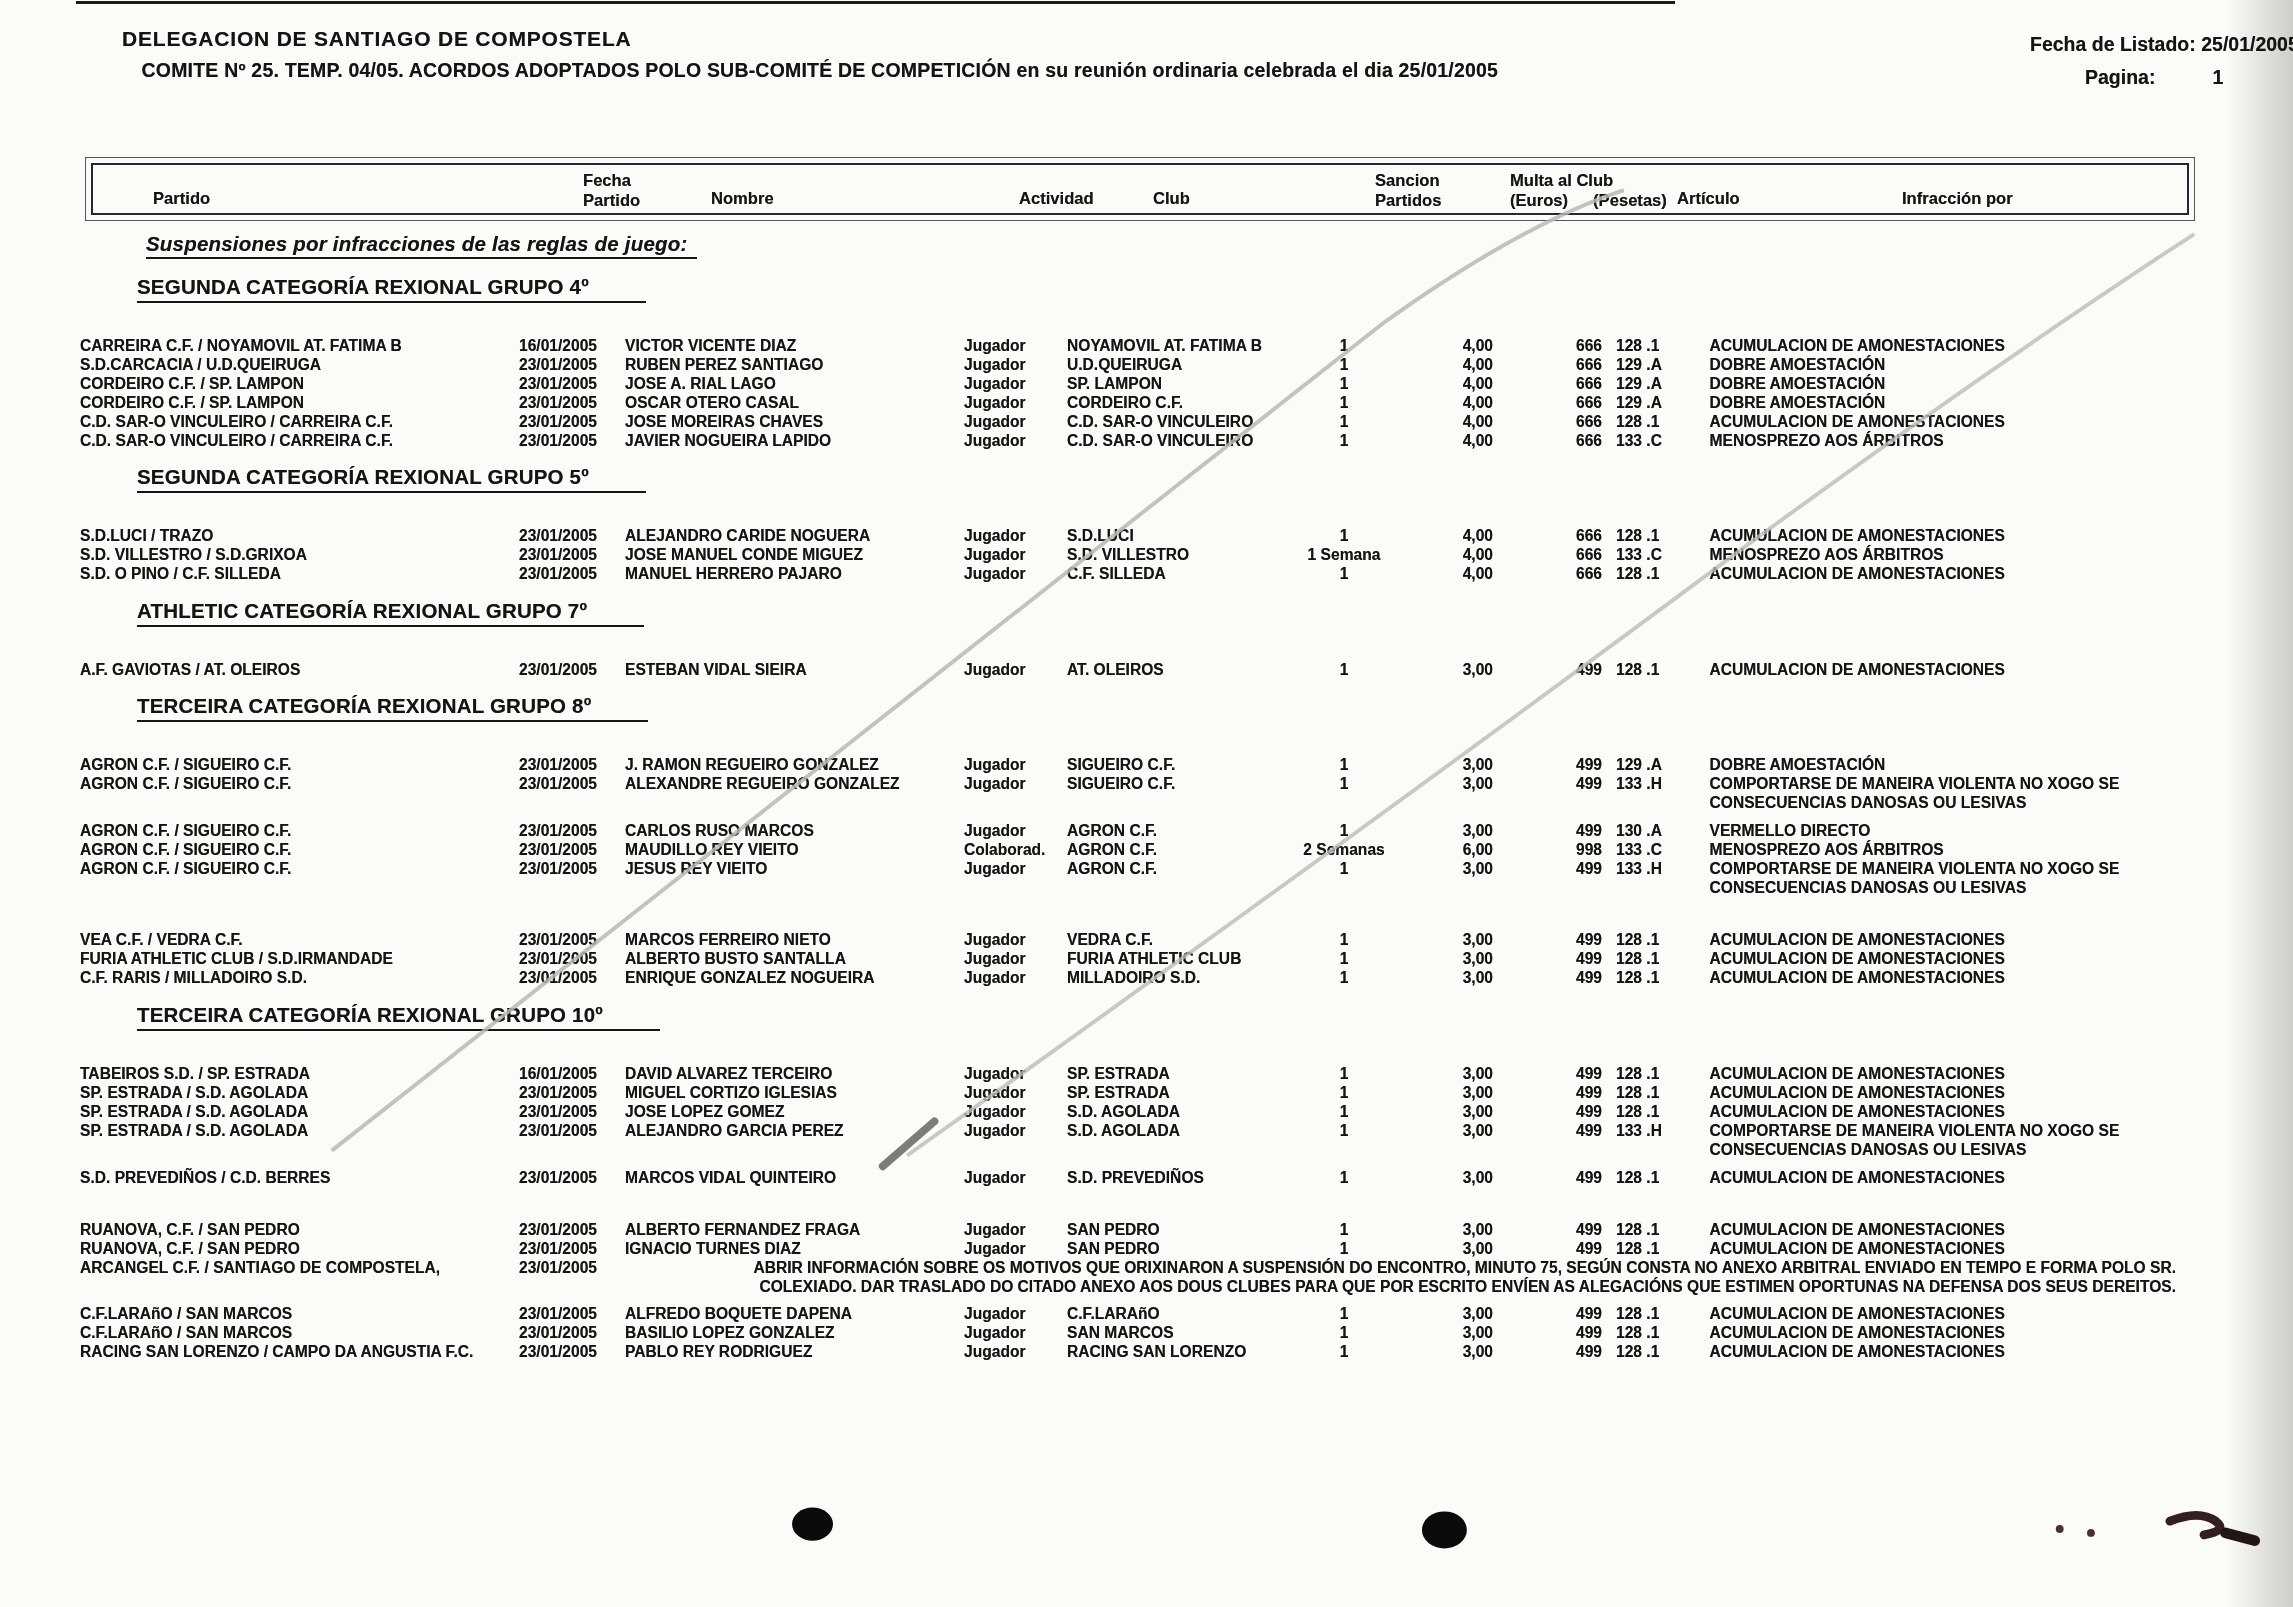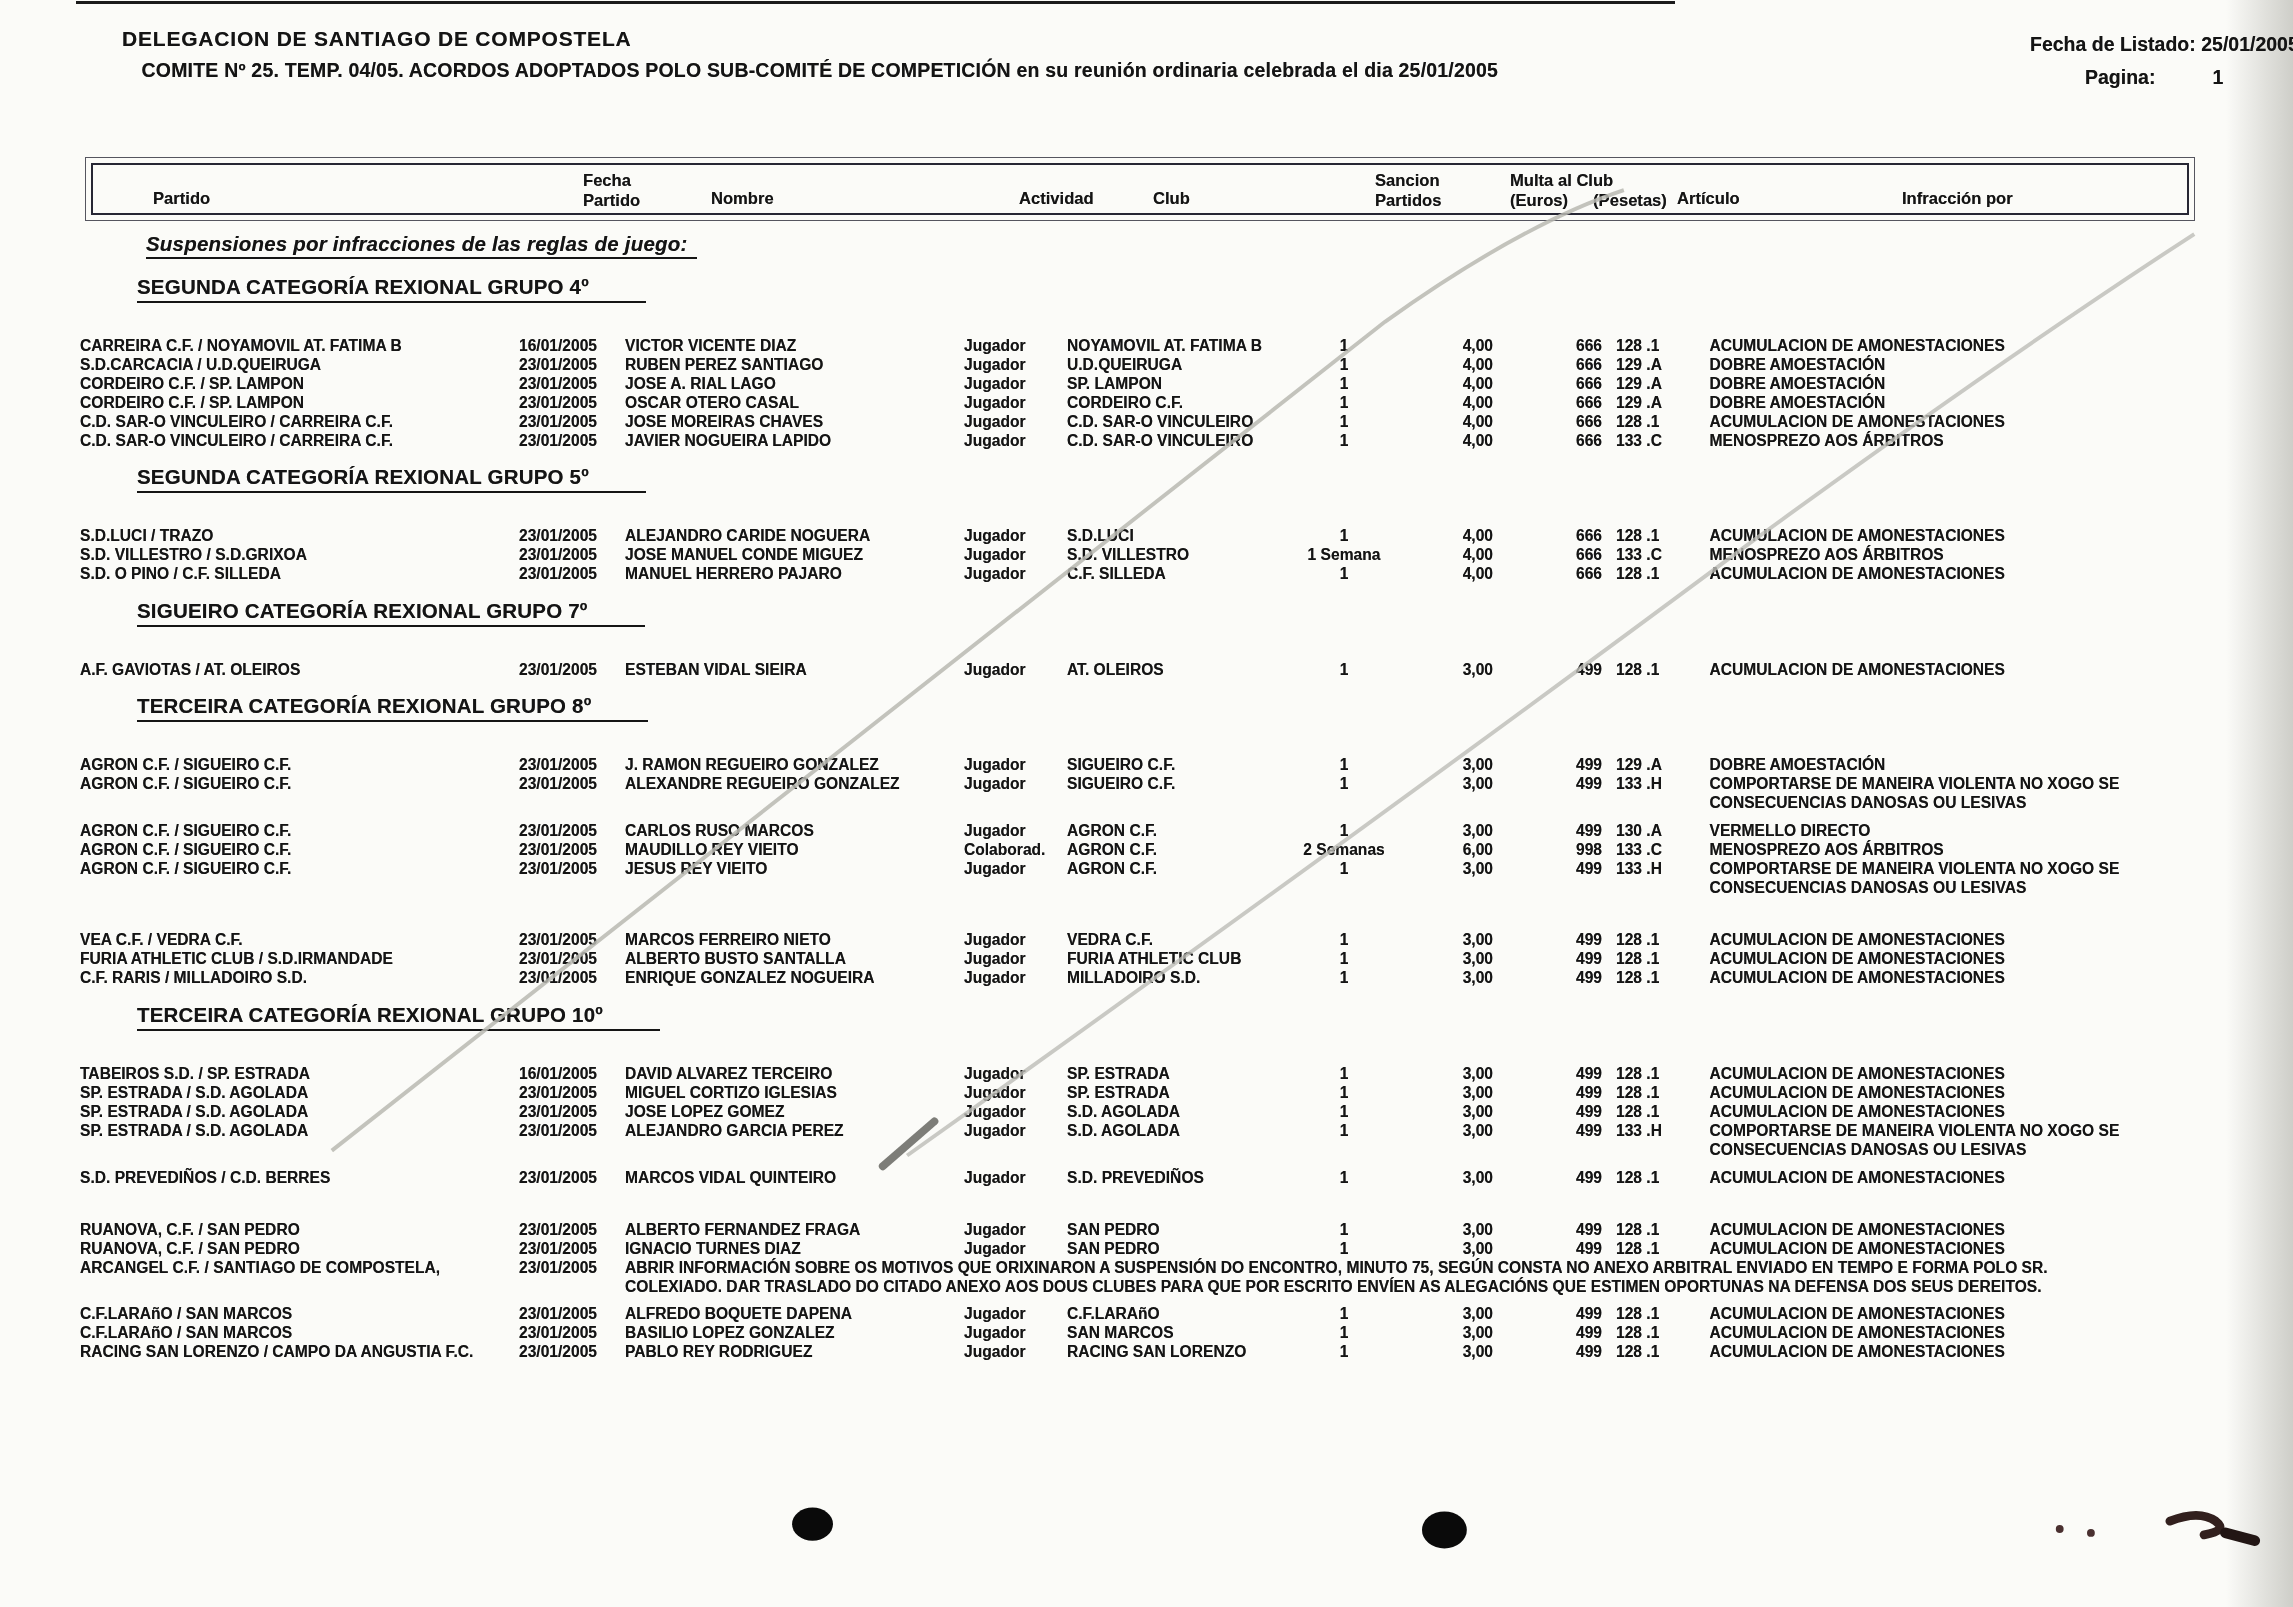--- a/index.html
+++ b/index.html
@@ -41,21 +41,21 @@
   .rows{margin-top:33px;}
   .row{display:grid;margin-left:80px;
     grid-template-columns:439px 106px 339px 103px 204px 146px 76px 109px 86px 1fr;
     font-size:15.6px;font-weight:bold;line-height:19px;}
   .row.tall{margin-bottom:8.8px;}
   .cell{white-space:pre-line;overflow:visible;}
   .c-sancion{text-align:center;}
   .c-euros,.c-pesetas{text-align:right;}
   .c-articulo{padding-left:14px;}
   .c-infraccion{padding-left:21.5px;}
-  .c-note{grid-column:3 / -1;white-space:pre-line;}
+  .c-note{grid-column:3 / -1;white-space:pre-line;text-align:right;}
   
   svg.overlay{position:absolute;left:0;top:0;pointer-events:none;}
 </style>
 </head>
 <body>
 
 <div class="top-rule"></div>
 <div class="edge-band"></div>
 
 <header class="doc-header ink">
@@ -195,21 +195,21 @@
             <div class="cell c-club">C.F. SILLEDA</div>
             <div class="cell c-sancion">1</div>
             <div class="cell c-euros">4,00</div>
             <div class="cell c-pesetas">666</div>
             <div class="cell c-articulo">128 .1</div>
             <div class="cell c-infraccion">ACUMULACION DE AMONESTACIONES</div>
           </div>
         </div>
       </div>
       <div class="group">
-        <div class="group-heading"><div class="group-heading-text">SIGUEIRO CATEGORÍA REXIONAL GRUPO 7º</div></div>
+        <div class="group-heading"><div class="group-heading-text">ATHLETIC CATEGORÍA REXIONAL GRUPO 7º</div></div>
         <div class="rows">
           <div class="row">
             <div class="cell c-partido">A.F. GAVIOTAS / AT. OLEIROS</div>
             <div class="cell c-fecha">23/01/2005</div>
             <div class="cell c-nombre">ESTEBAN VIDAL SIEIRA</div>
             <div class="cell c-actividad">Jugador</div>
             <div class="cell c-club">AT. OLEIROS</div>
             <div class="cell c-sancion">1</div>
             <div class="cell c-euros">3,00</div>
             <div class="cell c-pesetas">499</div>

